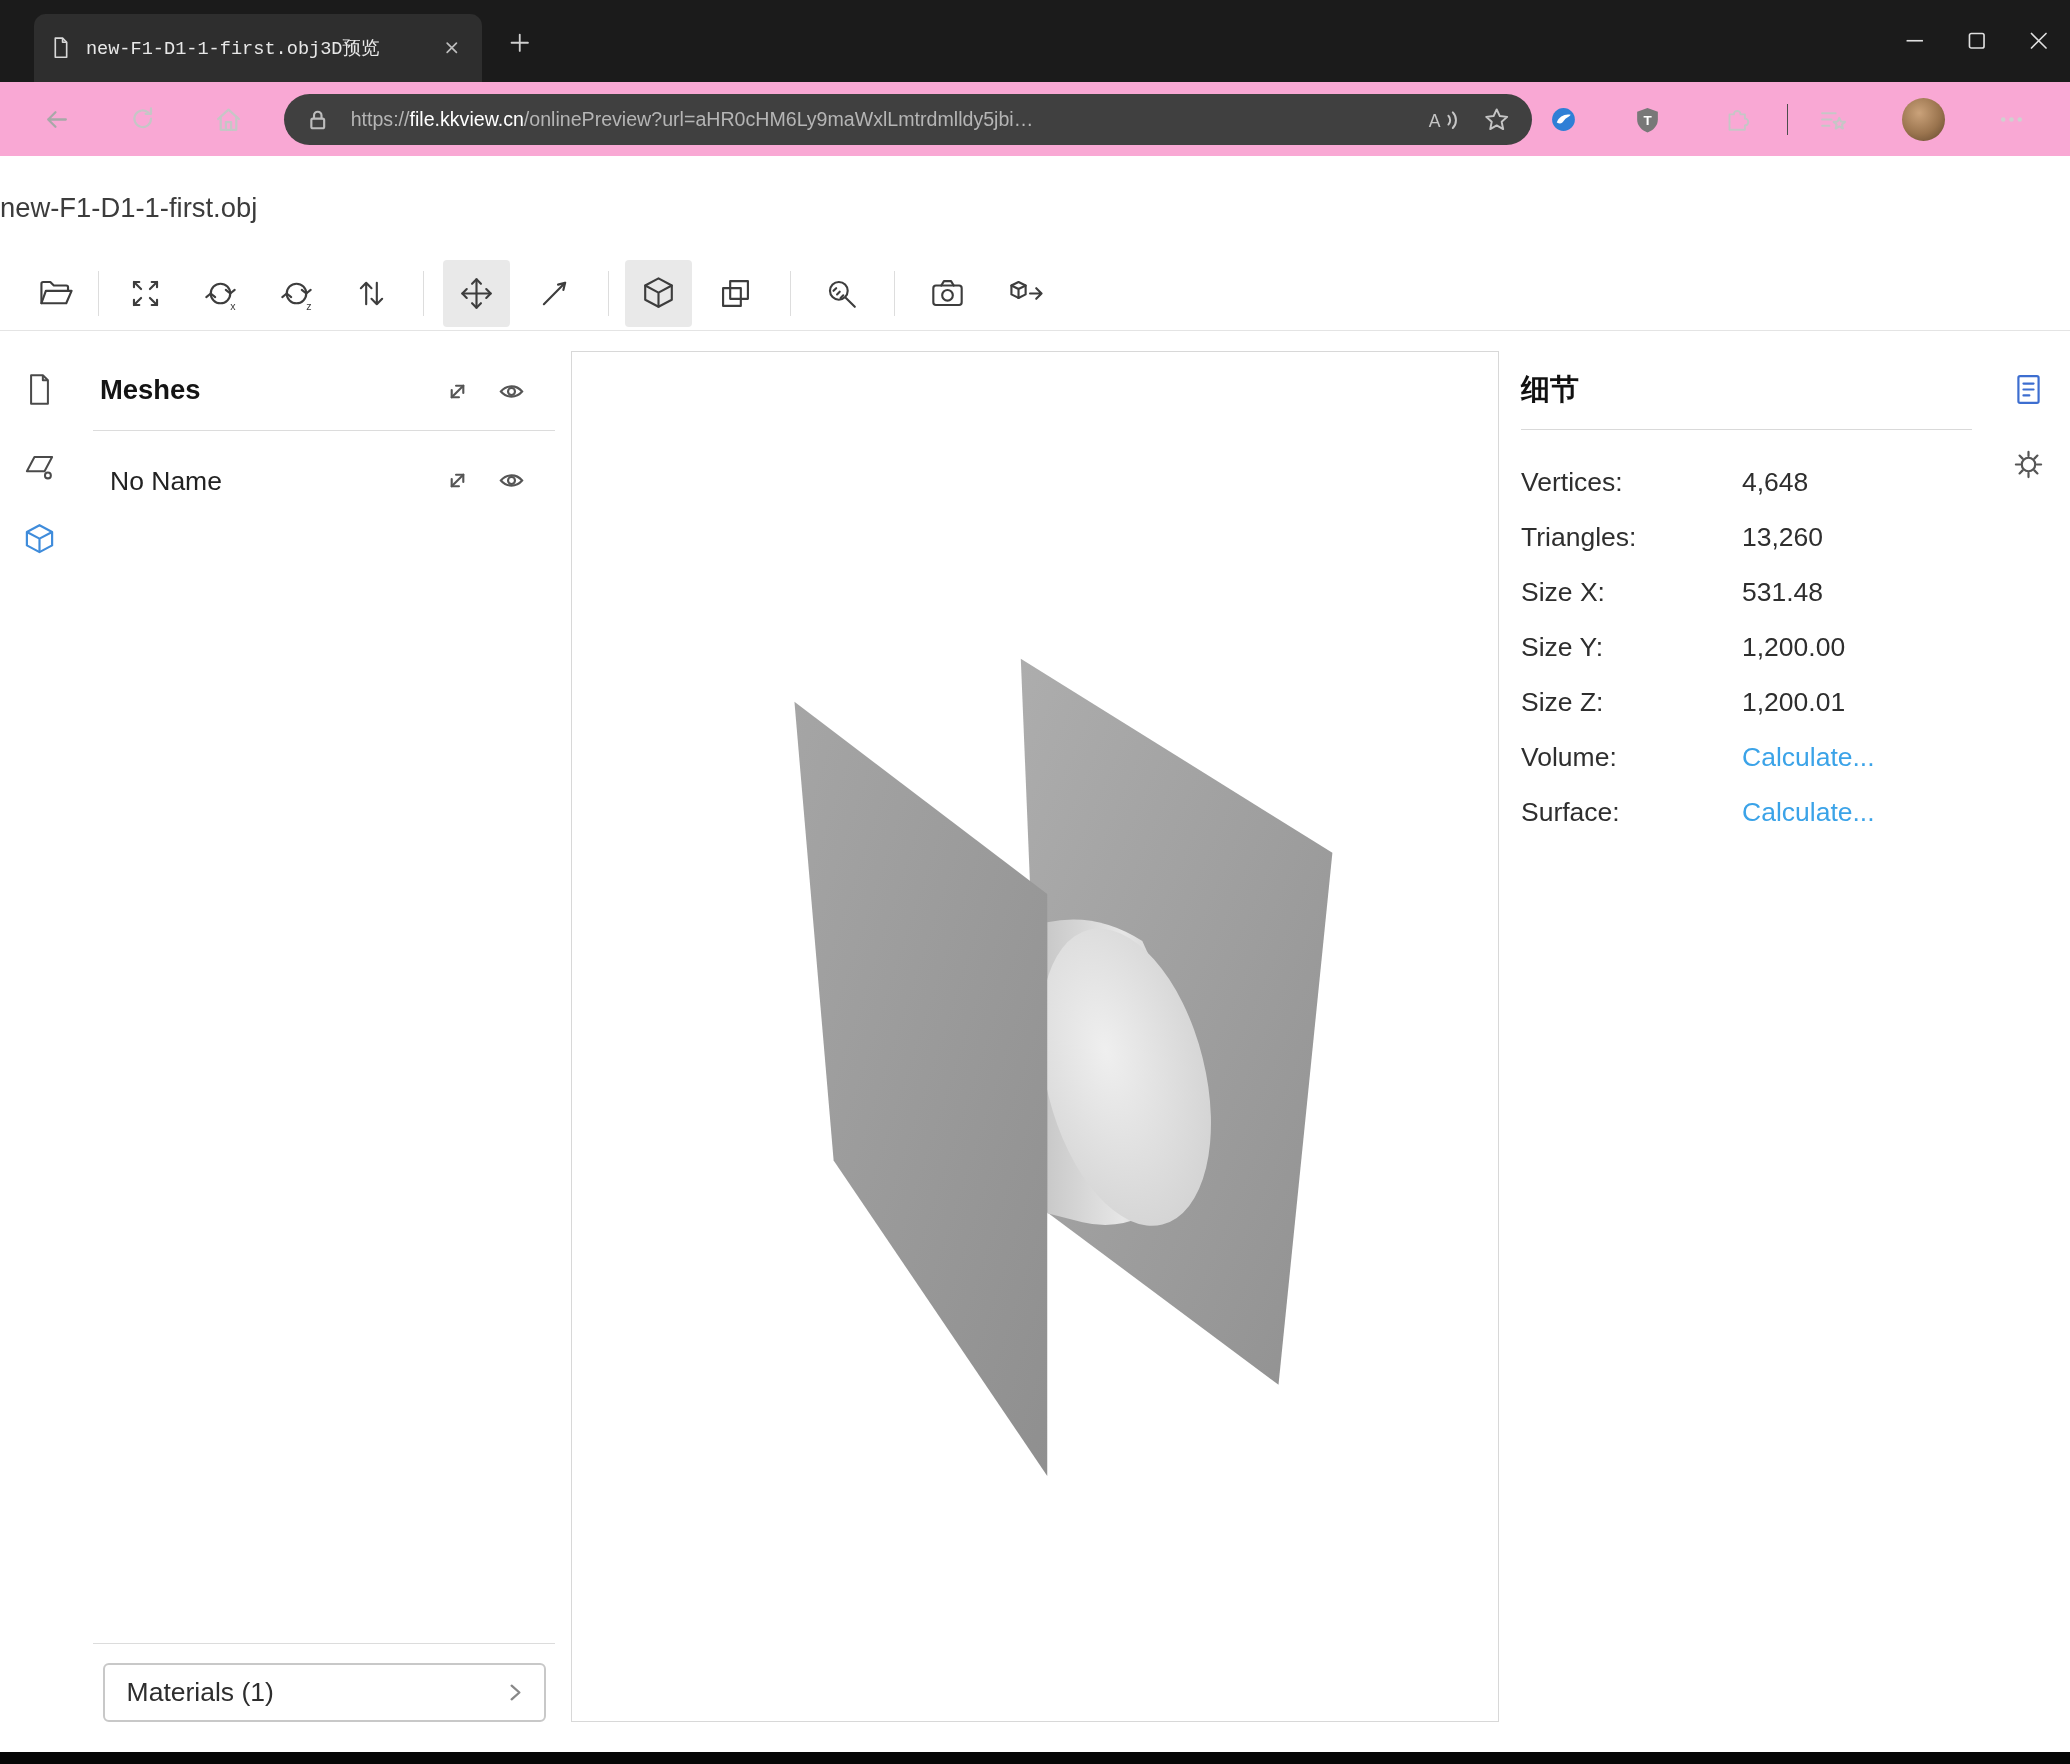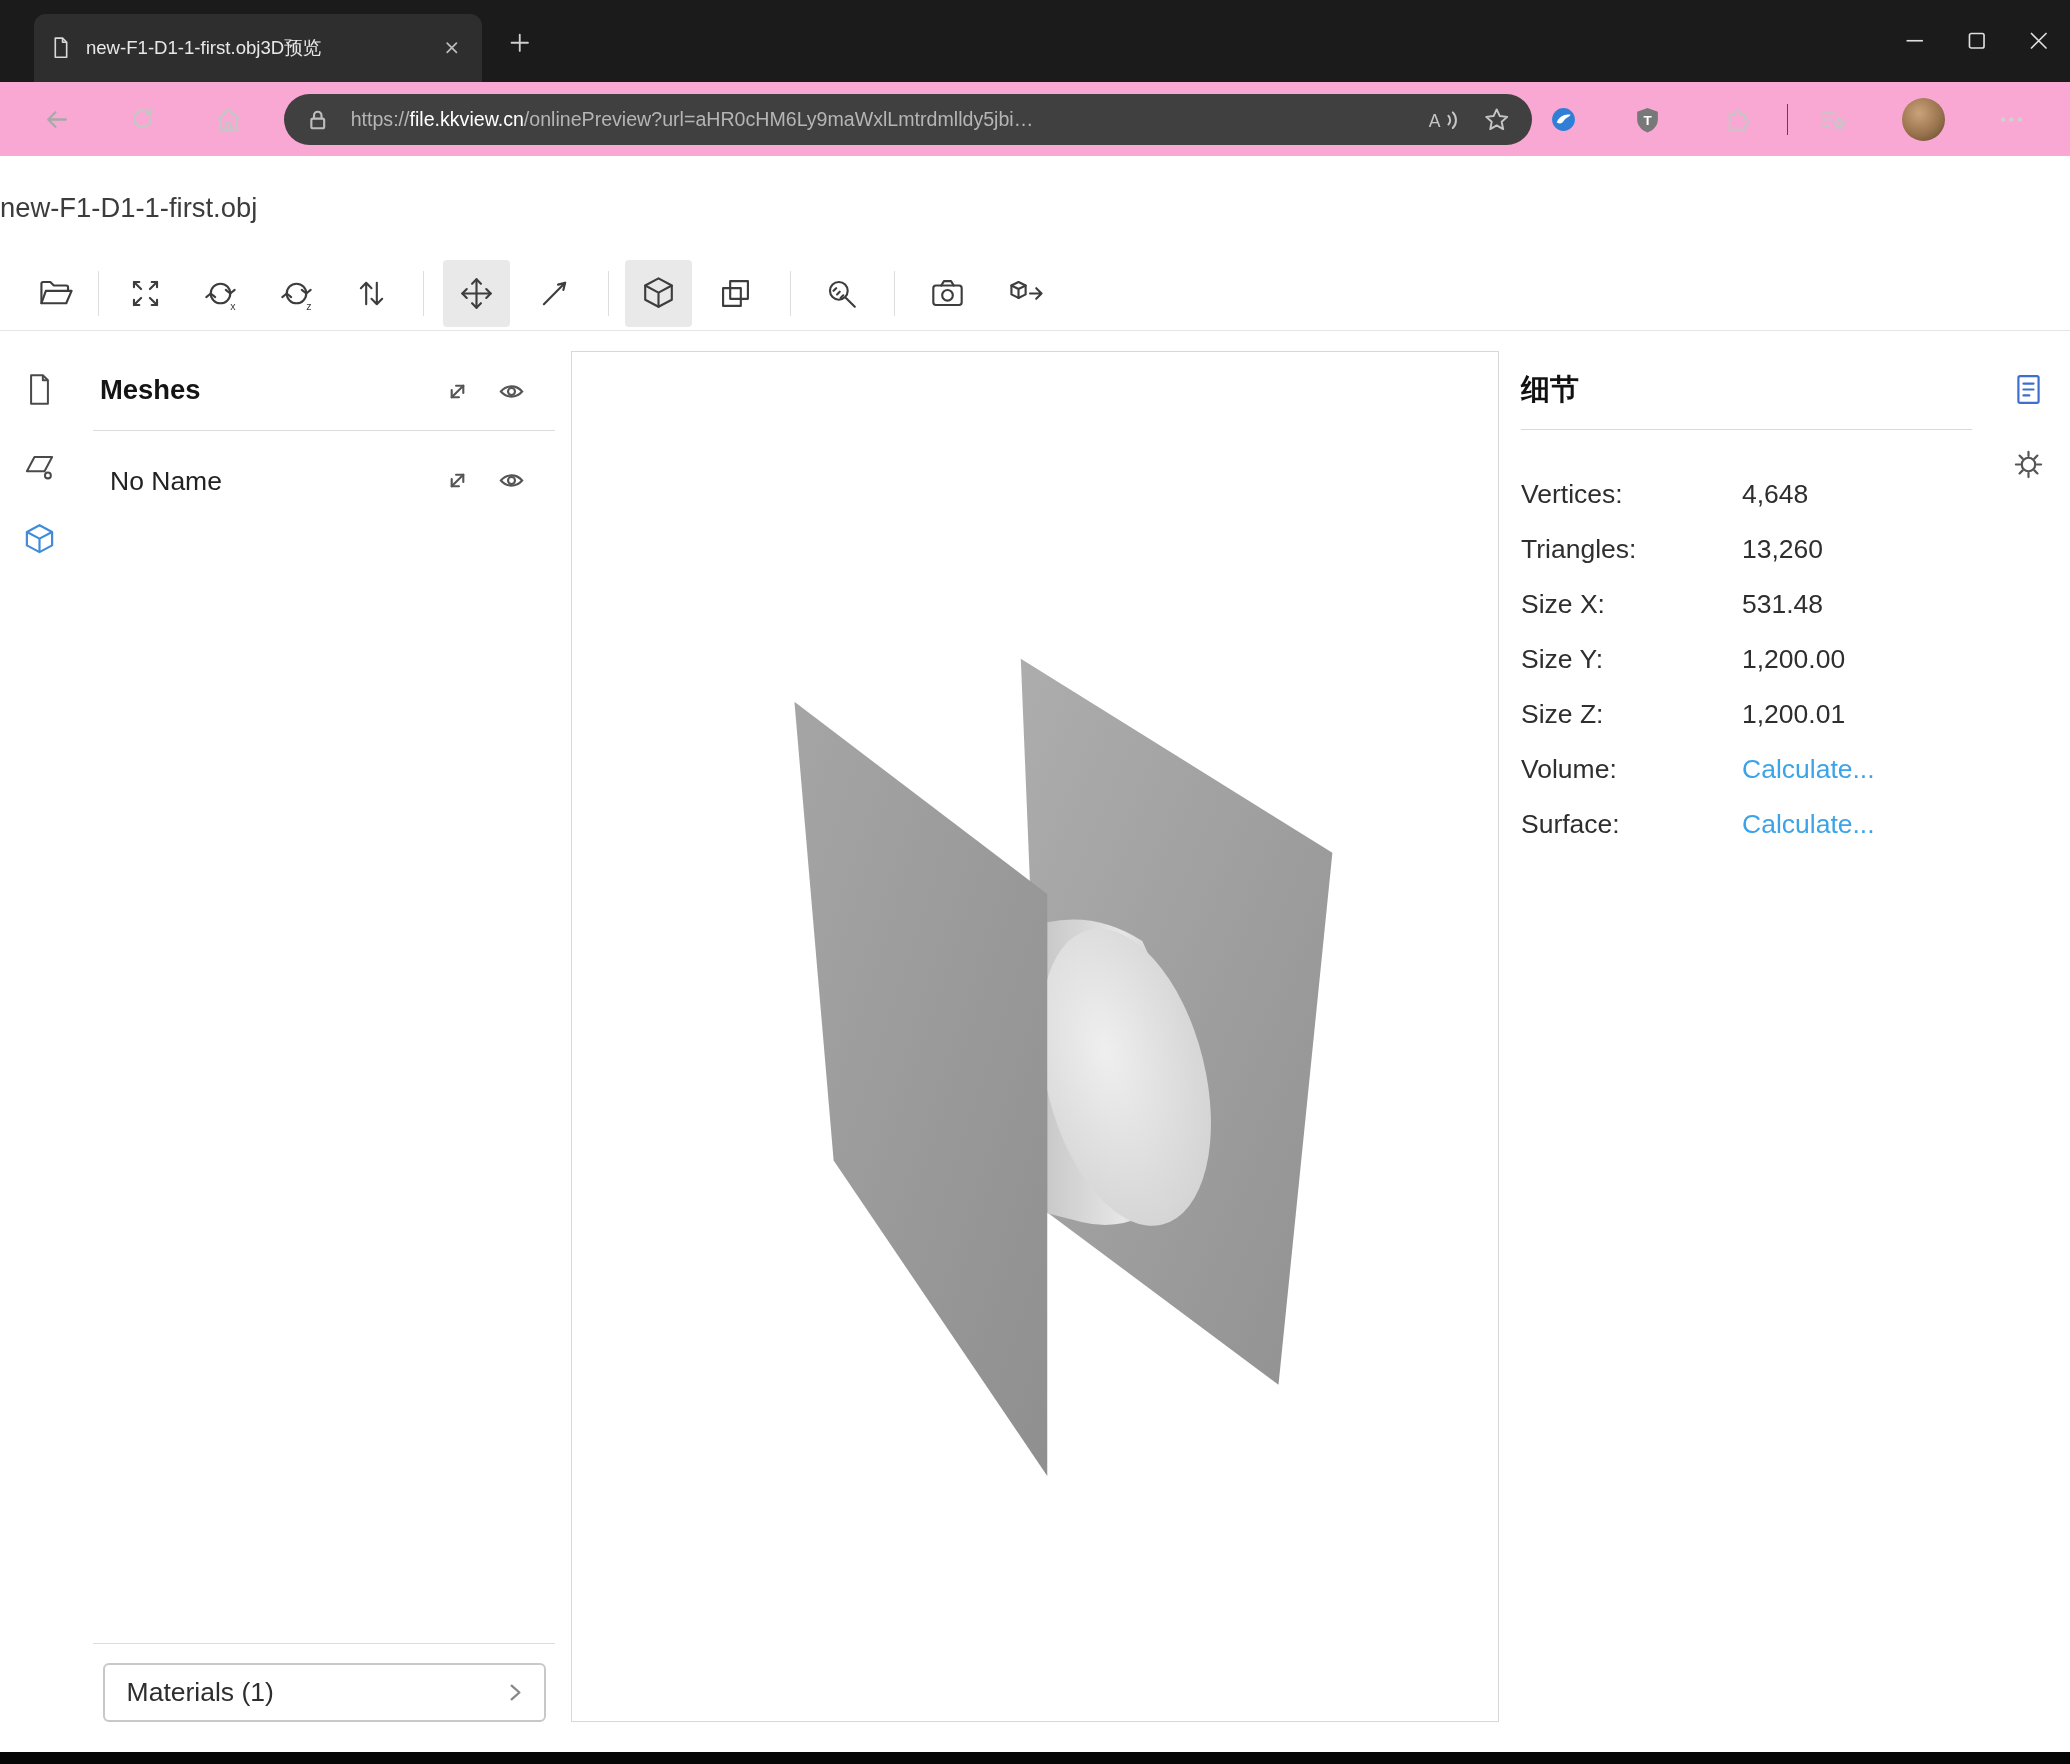--- a/index.html
+++ b/index.html
@@ -2,21 +2,21 @@
 <html><head>
 <meta charset="utf-8">
 <style>
   html,body{margin:0;padding:0;}
   body{width:2070px;height:1764px;position:relative;overflow:hidden;background:#fff;
        font-family:"Liberation Sans",sans-serif;}
   svg{display:block;}
   
   #tabstrip{position:absolute;left:0;top:0;width:2070px;height:82px;background:#1b1b1b;}
   .tab{position:absolute;left:34px;top:13.7px;width:448px;height:69px;background:#2e2e2e;
-       border-radius:11.8px 11.8px 0 0;display:flex;align-items:center;padding:0 13.7px;box-sizing:border-box;}
+       border-radius:11.8px 11.8px 0 0;display:flex;align-items:center;padding:0 13.7px;box-sizing:border-box;font-family:Liberation Mono, monospace;}
   .tab-title{flex:1;margin-left:12.7px;font-size:18.6px;color:#e8e8e8;white-space:nowrap;
        overflow:hidden;text-overflow:ellipsis;}
   .iconbtn{display:flex;align-items:center;justify-content:center;border-radius:5.9px;}
   .newtab{position:absolute;left:498px;top:21.6px;width:43px;height:43px;}
   .win-controls{position:absolute;right:0;top:0;height:82px;display:flex;}
   .win-btn{width:62px;height:82px;display:flex;align-items:center;justify-content:center;}
   #navbar{position:absolute;left:0;top:82px;width:2070px;height:74px;background:#f9a8d4;}
   .nav-ic{position:absolute;top:15.7px;width:43px;height:43px;display:flex;align-items:center;justify-content:center;border-radius:5.9px;}
   .pill{position:absolute;left:284px;top:11.8px;width:1248px;height:51px;background:#404040;
         border-radius:25.5px;display:flex;align-items:center;gap:21.6px;padding:0 21.6px;box-sizing:border-box;}
@@ -42,21 +42,21 @@
   .mesh-item{position:absolute;left:110px;top:466px;font-size:26.5px;color:#222;}
   .materials-btn{position:absolute;left:103px;top:1663px;width:443px;height:59px;border:2px solid #c8c8c8;
         border-radius:5.9px;box-sizing:border-box;display:flex;align-items:center;justify-content:space-between;
         padding:0 13.7px 0 21.6px;cursor:pointer;background:#fff;}
   .materials-btn span{font-size:26.5px;color:#2e2e2e;}
   
   #viewport{position:absolute;left:571px;top:351px;width:926px;height:1369px;border:1px solid #d8d8d8;background:#fff;}
   
   .details-h{position:absolute;left:1521px;top:370px;font-size:29px;font-weight:700;color:#111;}
   #drows{position:absolute;left:1521px;top:455px;width:451px;}
-  .drow{height:55px;display:flex;align-items:flex-end;font-size:26.5px;color:#2e2e2e;}
+  .drow{height:55px;display:flex;align-items:center;font-size:26.5px;color:#2e2e2e;}
   .dlabel{width:221px;}
   .dval.link{color:#3ba3e8;cursor:pointer;}
   #bottombar{position:absolute;left:0;top:1752px;width:2070px;height:12.7px;background:#060606;}
 </style>
 </head>
 <body>
 
 <div id="tabstrip">
   <div class="tab">
     <span class="iconbtn">

